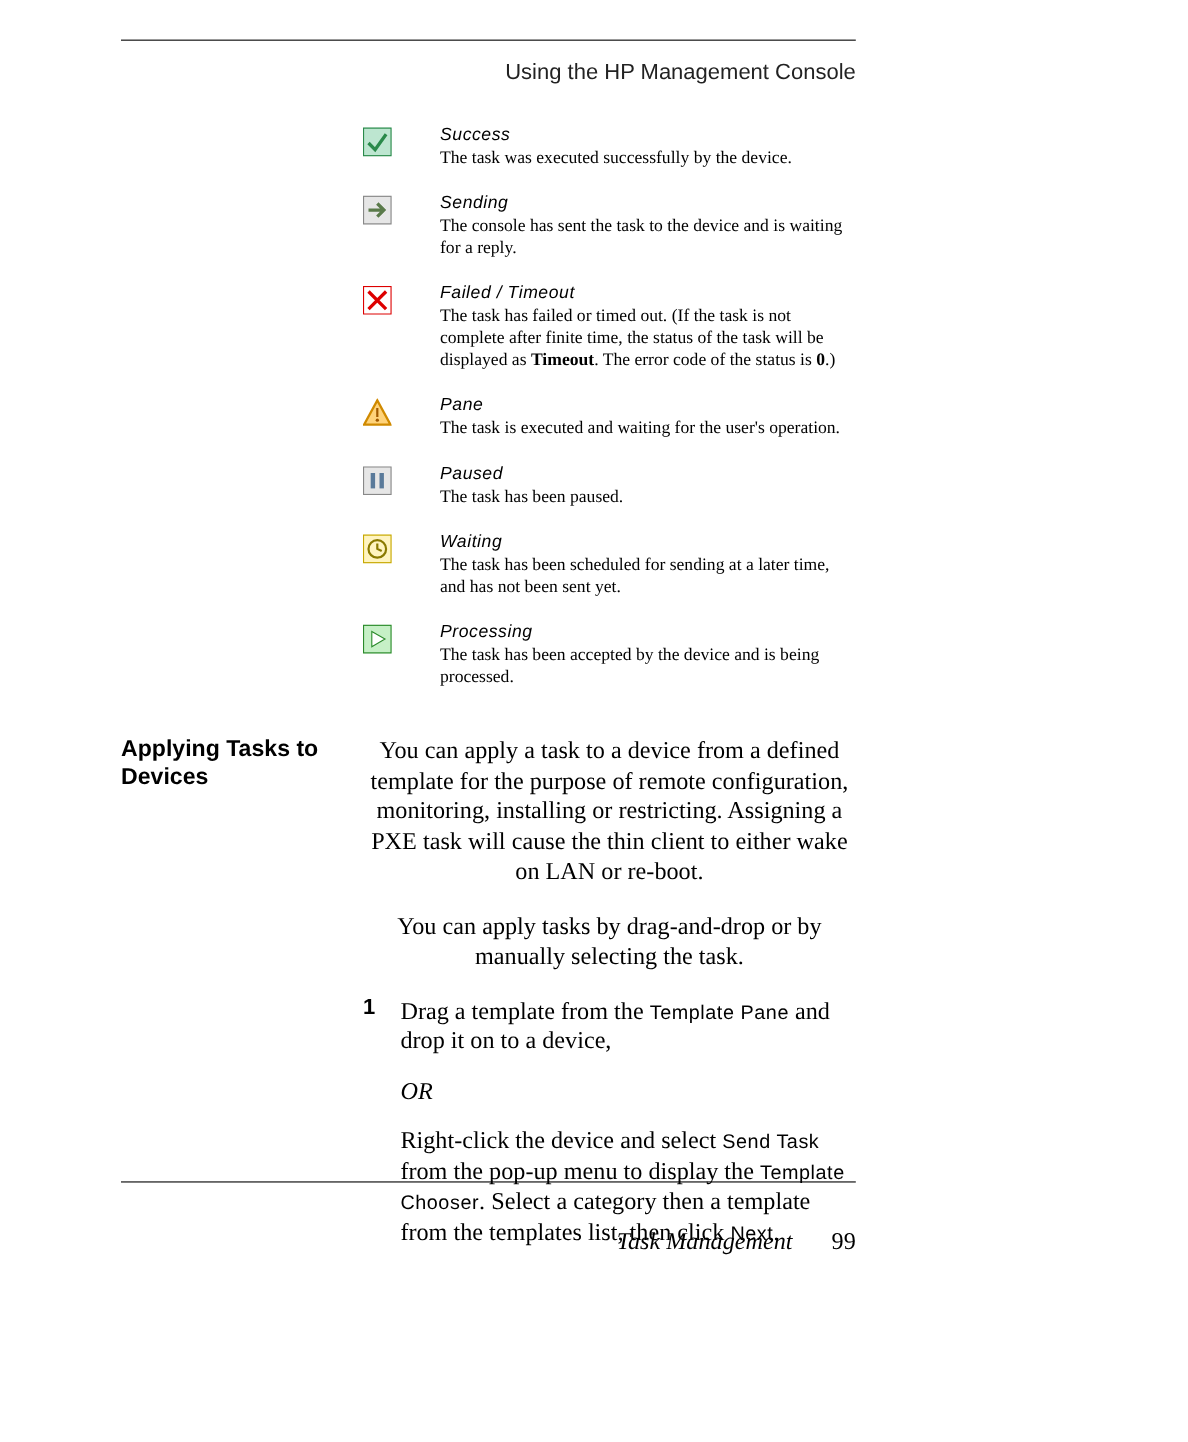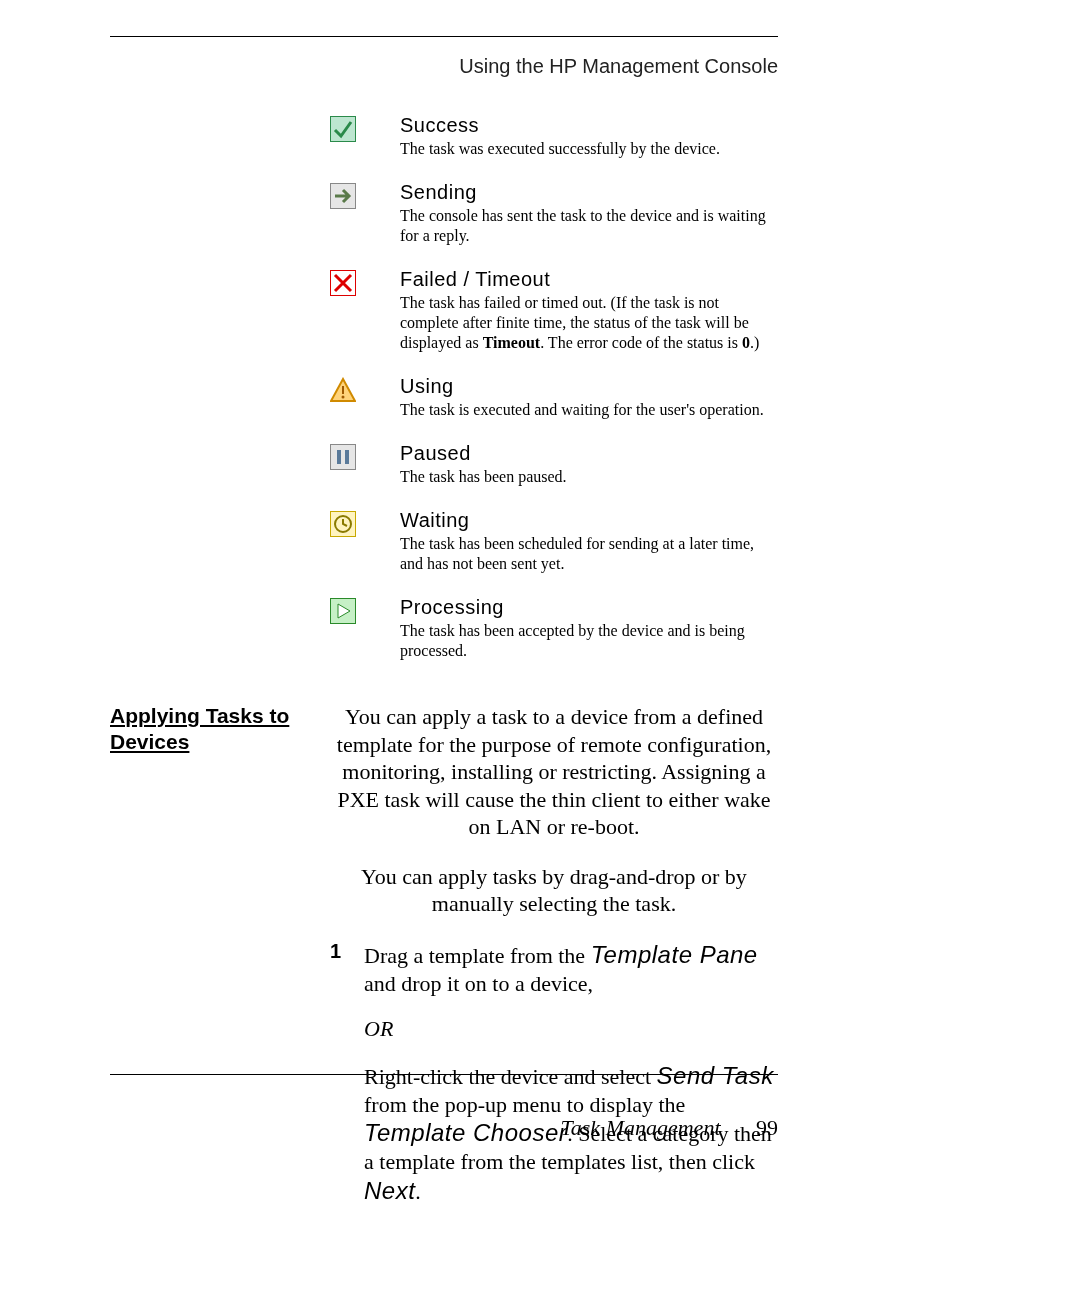--- a/index.html
+++ b/index.html
@@ -38,42 +38,42 @@
   }
   .right-col {
     flex: 1;
   }
   .section-heading {
     font-family: Arial, Helvetica, sans-serif;
     font-weight: 700;
     font-size: 21px;
     line-height: 1.25;
     color: #000;
-    text-decoration: underline;
   }
   .status-item {
     display: flex;
     align-items: flex-start;
     margin-bottom: 22px;
   }
   .status-icon {
     width: 26px;
     height: 26px;
     margin-right: 44px;
     flex-shrink: 0;
     margin-top: 2px;
   }
   .status-body {
     flex: 1;
   }
   .status-title {
     font-family: Arial, Helvetica, sans-serif;
-    font-size: 20px;
+    font-size: 16px;
     letter-spacing: 0.5px;
     margin-bottom: 2px;
+    font-style: italic;
   }
   .status-desc {
     font-family: "Times New Roman", Times, serif;
     font-size: 16px;
     line-height: 1.25;
   }
   .body-p {
     font-family: "Times New Roman", Times, serif;
     font-size: 22px;
     line-height: 1.25;
@@ -101,23 +101,22 @@
     font-family: "Times New Roman", Times, serif;
     font-size: 22px;
     line-height: 1.25;
   }
   .step-or {
     font-style: italic;
     margin: 18px 0;
   }
   .ui-term {
     font-family: Arial, Helvetica, sans-serif;
-    font-size: 24px;
+    font-size: 18px;
     letter-spacing: 0.5px;
-    font-style: italic;
   }
   .footer {
     position: absolute;
     bottom: 170px;
     left: 110px;
     right: 110px;
     border-top: 1px solid #000;
     padding-top: 40px;
     text-align: right;
     font-family: "Times New Roman", Times, serif;
@@ -178,21 +177,21 @@
 
       <div class="status-item">
         <span class="status-icon">
           <svg viewBox="0 0 26 26">
               <path d="M13 2 L25 24 L1 24 Z" fill="#ffd37a" stroke="#d08a00" stroke-width="2"></path>
               <line x1="13" y1="9" x2="13" y2="17" stroke="#a05a00" stroke-width="2"></line>
               <circle cx="13" cy="20" r="1.5" fill="#a05a00"></circle>
             </svg>
         </span>
         <div class="status-body">
-          <div class="status-title">Using</div>
+          <div class="status-title">Pane</div>
           <div class="status-desc">The task is executed and waiting for the user's operation.</div>
         </div>
       </div>
 
       <div class="status-item">
         <span class="status-icon">
           <svg viewBox="0 0 26 26">
               <rect x="0" y="0" width="26" height="26" fill="#e6e6e6" stroke="#888" stroke-width="2"></rect>
               <rect x="7" y="6" width="4" height="14" fill="#5a7a9a"></rect>
               <rect x="15" y="6" width="4" height="14" fill="#5a7a9a"></rect>

